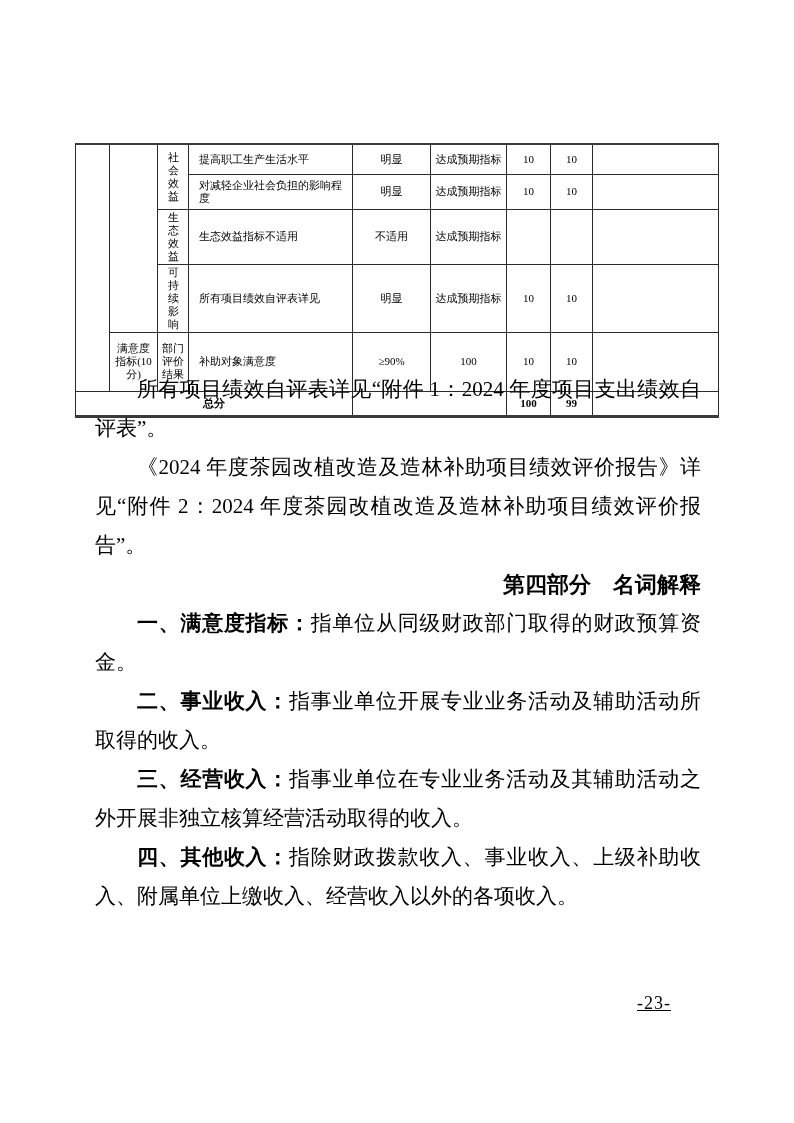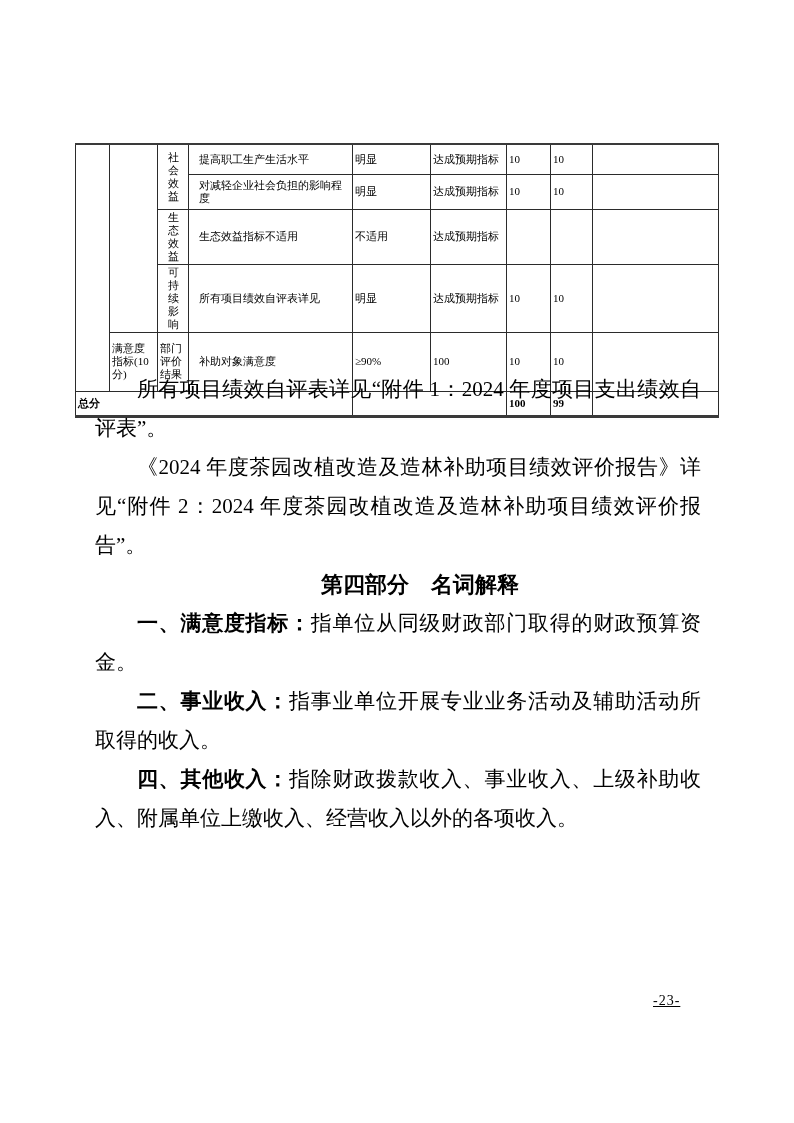--- a/index.html
+++ b/index.html
@@ -17,46 +17,46 @@
     width:643px;
     border-collapse:collapse;table-layout:fixed;
     border:1px solid #2b2b2b;
     border-top:2px solid #3a3a3a;
     border-bottom:3px solid #3a3a3a;
   }
   table.eval td{
     border:1px solid #2b2b2b;
     font-size:11px;line-height:13px;
     font-family:"Liberation Serif","DejaVu Serif",serif;
-    text-align:left;vertical-align:middle;
+    text-align:center;vertical-align:middle;
     padding:1px 2px;
     overflow:hidden;
     word-break:break-all;
   }
   table.eval td.tal{text-align:left;padding-left:10px;}
   table.eval td.bold{font-weight:bold;}
   tr.r1{height:30px;} tr.r2{height:35px;} tr.r3{height:32px;}
   tr.r4{height:43px;} tr.r5{height:59px;} tr.r6{height:25px;}
   
   .text-block{
     position:absolute;left:95px;top:370px;width:606px;
     font-size:21px;line-height:39px;
     text-align:justify;
   }
   .text-block p{margin:0;text-indent:2em;}
   .text-block p.bold{font-weight:bold;}
   .text-block p.section-h{
     font-family:"Liberation Sans","DejaVu Sans",sans-serif;
     font-weight:bold;font-size:22px;
-    text-align:center;
+    text-align:right;
   }
   .lead{font-weight:bold;}
   .page-number{
-    position:absolute;left:653px;top:993px;
-    font-size:14px;letter-spacing:1px;
+    position:absolute;left:637px;top:993px;
+    font-size:18px;letter-spacing:1px;
     font-family:"Liberation Serif","DejaVu Serif",serif;
     text-decoration:underline;
   }
 </style>
 </head>
 <body>
 
 <div class="page">
 
   <table class="eval">
@@ -128,18 +128,19 @@
     </tr>
   </tbody>
     </table>
 
   <div class="text-block">
     <p>所有项目绩效自评表详见“附件 1：2024 年度项目支出绩效自评表”。</p>
     <p>《2024 年度茶园改植改造及造林补助项目绩效评价报告》详见“附件 2：2024 年度茶园改植改造及造林补助项目绩效评价报告”。</p>
     <p class="section-h">第四部分　名词解释</p>
     <p><span class="lead">一、满意度指标：</span><span>指单位从同级财政部门取得的财政预算资金。</span></p>
     <p><span class="lead">二、事业收入：</span><span>指事业单位开展专业业务活动及辅助活动所取得的收入。</span></p>
+    <p><span class="lead">三、经营收入：</span><span>指事业单位在专业业务活动及其辅助活动之外开展非独立核算经营活动取得的收入。</span></p>
     <p><span class="lead">四、其他收入：</span><span>指除财政拨款收入、事业收入、上级补助收入、附属单位上缴收入、经营收入以外的各项收入。</span></p>
   </div>
 
   <div class="page-number">-23-</div>
 
 </div>
 
 </body></html>

